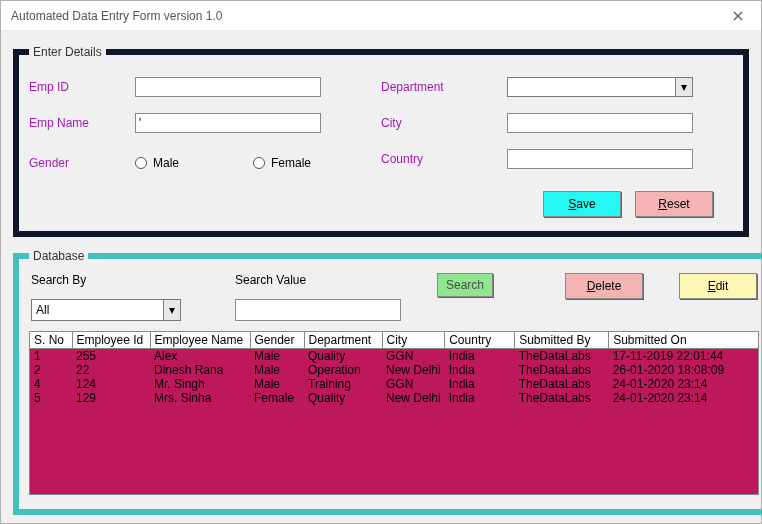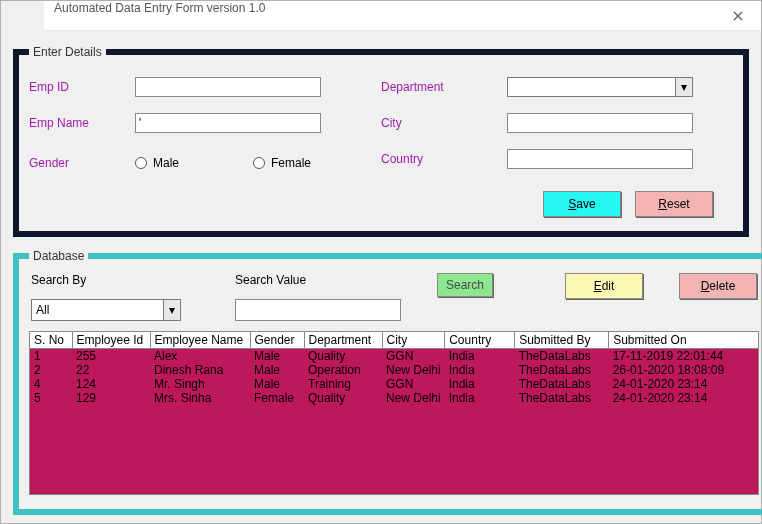--- a/index.html
+++ b/index.html
@@ -4,22 +4,22 @@
 <style>
   * { box-sizing: border-box; font-family: "Segoe UI", Tahoma, sans-serif; font-size: 12px; }
   body { margin: 0; background: #fff; }
   .window {
     width: 762px; height: 524px;
     background: #f0f0f0;
     border: 1px solid #b0b0b0;
     display: flex; flex-direction: column;
   }
   .titlebar {
-    height: 30px; display: flex; 
-    padding: 0 0 0 10px; background: #fff; border-bottom: 1px solid #e8e8e8; margin-left: 43px;
+    height: 30px; display: flex; align-items: center;
+    padding: 0 0 0 10px; background: #fff; border-bottom: 1px solid #e8e8e8;
   }
   .titlebar .title { flex: 1; color: #555; }
   .titlebar .close { width: 46px; height: 30px; display: flex; align-items: center; justify-content: center; color: #555; }
   .content { flex: 1; padding: 14px 12px 12px 12px; }
   fieldset {
     border: 6px solid #0f172a;
     margin: 0 0 12px 0;
     padding: 10px 10px 14px 10px;
     position: relative;
   }
@@ -180,25 +180,25 @@
           </div>
         </div>
         <div class="lblcol">
           <label>Search Value</label>
           <input class="searchval" value="" style="">
         </div>
         <div class="btn search" style="width:56px;height:24px;">
             <span>Search</span>
           </div>
         <div style="flex:1"></div>
+        <div class="btn delete">
+            <span><u>D</u><span>elete</span></span>
+          </div>
         <div class="btn edit">
             <span><u>E</u><span>dit</span></span>
-          </div>
-        <div class="btn delete">
-            <span><u>D</u><span>elete</span></span>
           </div>
       </div>
 
       <div class="grid">
         <table>
           <thead>
             <tr>
               <th class="c-sno">S. No</th>
               <th class="c-eid">Employee Id</th>
               <th class="c-name">Employee Name</th>

